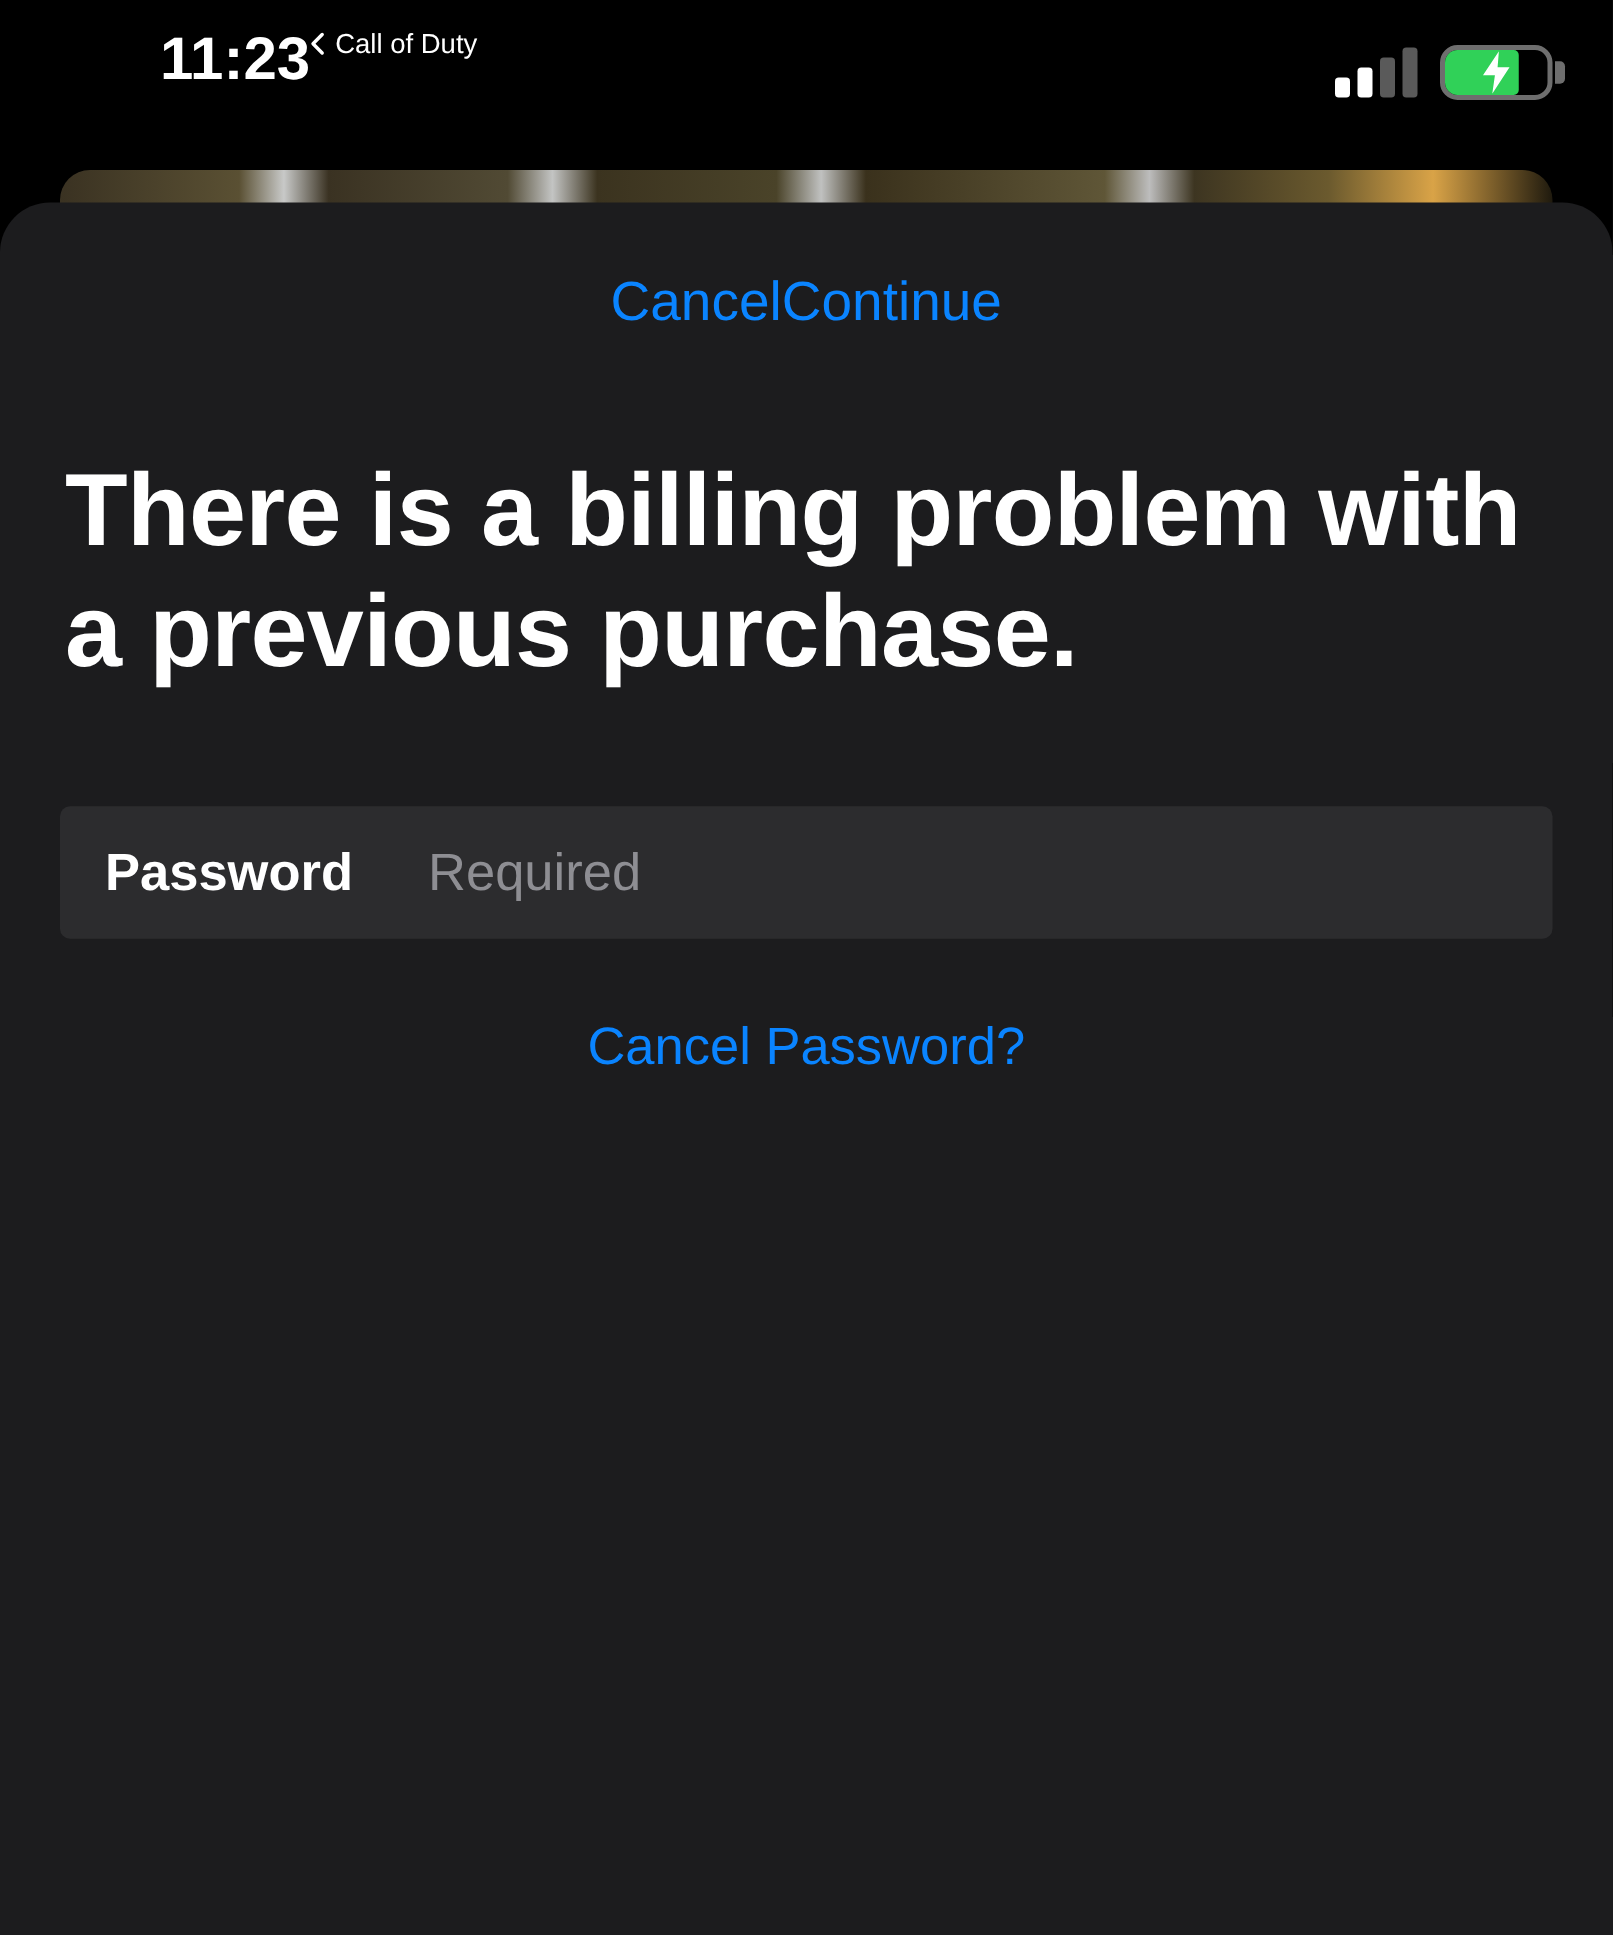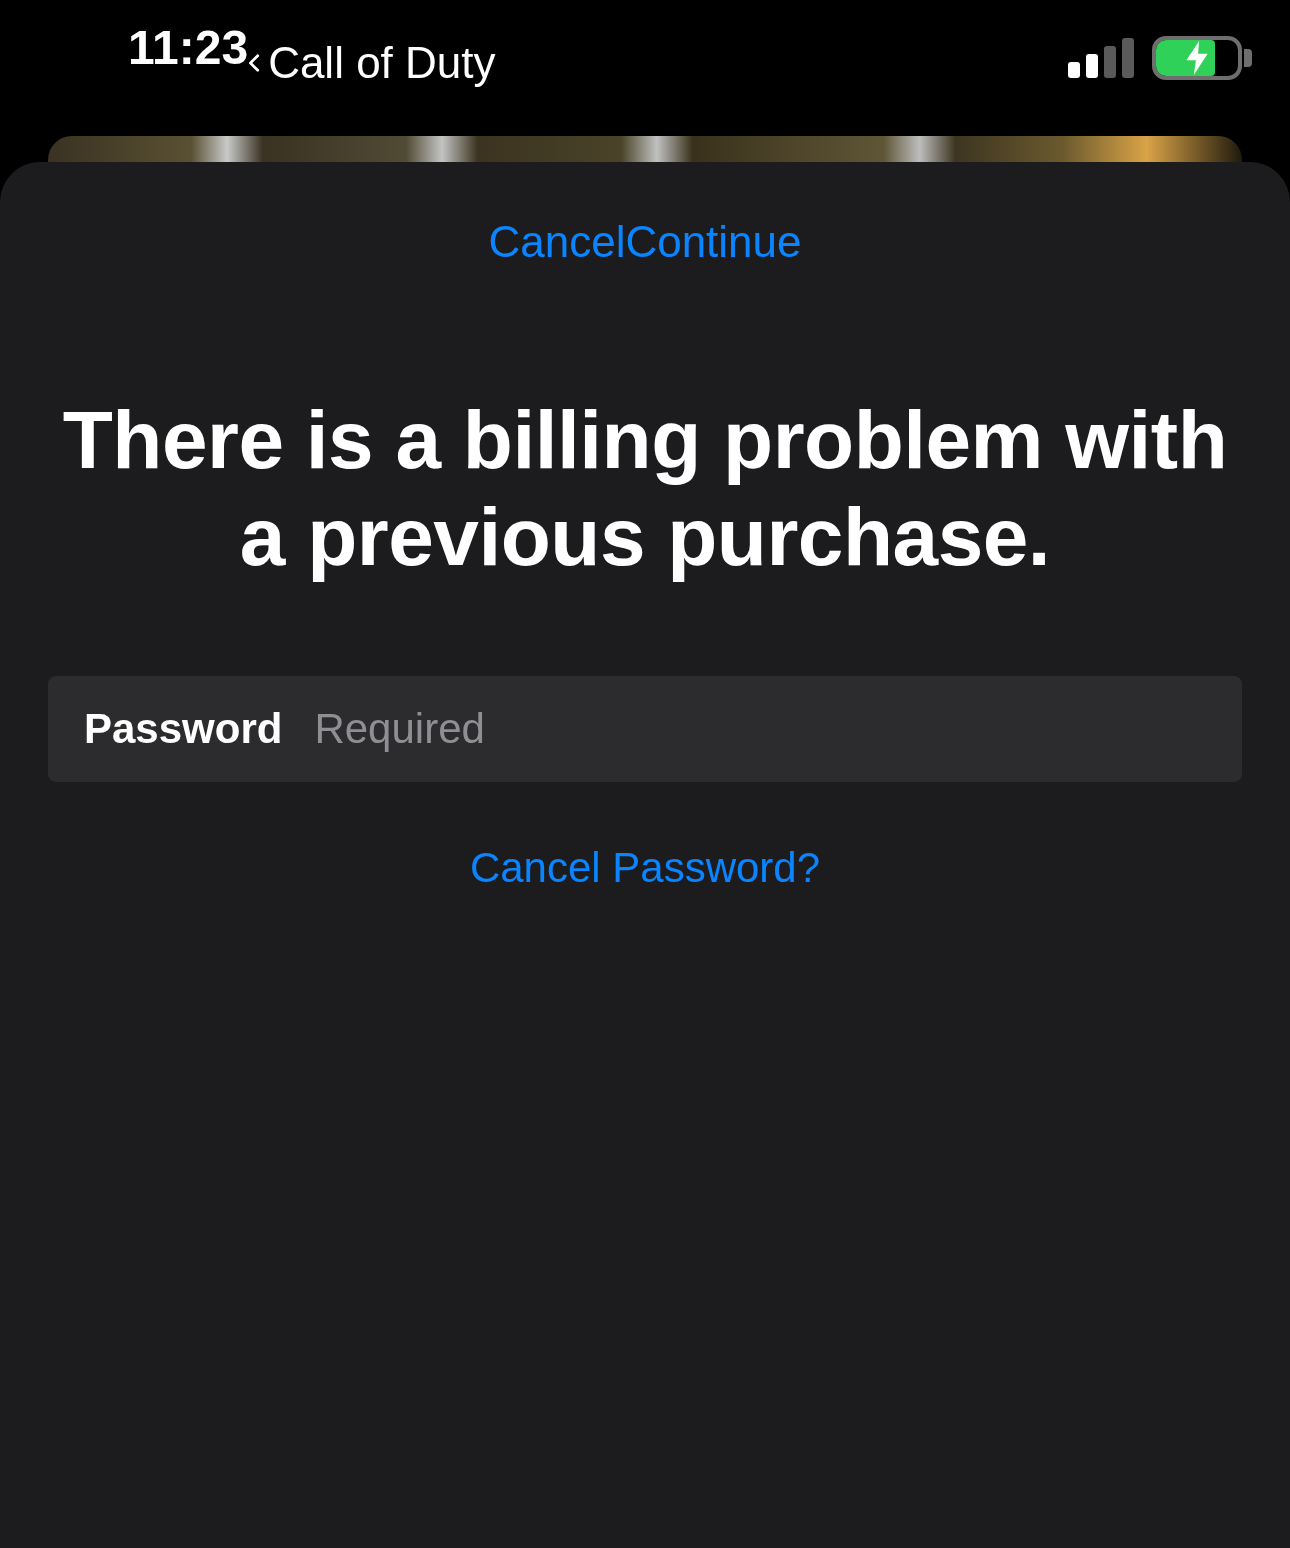--- a/index.html
+++ b/index.html
@@ -28,25 +28,25 @@
       padding-top: 20px;
     }
     .clock {
       font-size: 48px;
       font-weight: 700;
       margin-left: 80px;
     }
     .back-app {
       display: flex;
       align-items: center;
-      font-size: 44px;
+      font-size: 22px;
       font-weight: 400;
       color: #fff;
       gap: 2px;
-      margin-top: 18px;
+      margin-top: 2px;
       margin-left: -4px;
     }
     .back-app svg { width: 22px; height: 22px; }
     .status-right {
       display: flex;
       align-items: center;
       gap: 18px;
       padding-top: 36px;
     }
     .signal-bars {
@@ -130,22 +130,21 @@
     .link-btn {
       color: #0a84ff;
       font-size: 44px;
       font-weight: 400;
       background: none;
       border: none;
       cursor: pointer;
     }
 
     .title {
-      margin-top: 110px;
-      text-align: center;
+      margin-top: 79px;
       font-weight: 800;
       font-size: 82px;
       line-height: 1.18;
       letter-spacing: -0.5px;
       color: #fff;
       padding: 0 4px;
     }
     .subtitle {
       margin-top: 50px;
       text-align: center;
@@ -155,21 +154,21 @@
     }
 
     .field {
       margin-top: 90px;
       background: #2c2c2e;
       border-radius: 8px;
       height: 106px;
       display: flex;
       align-items: center;
       padding: 0 36px;
-      gap: 32px;
+      gap: 60px;
     }
     .field-label {
       font-size: 42px;
       font-weight: 700;
       color: #fff;
     }
     .field-input {
       flex: 1;
       background: transparent;
       border: none;

